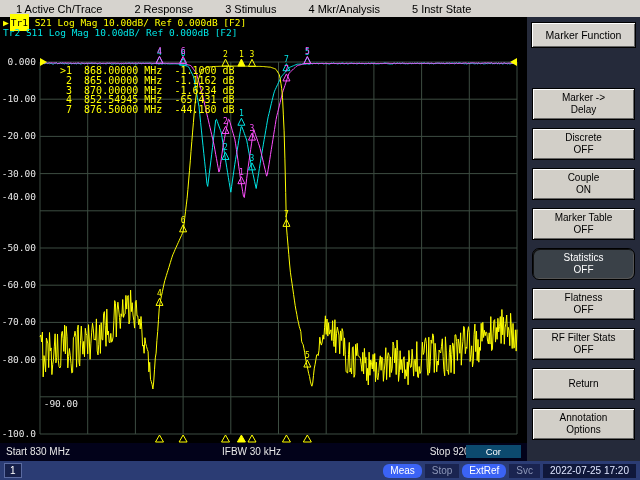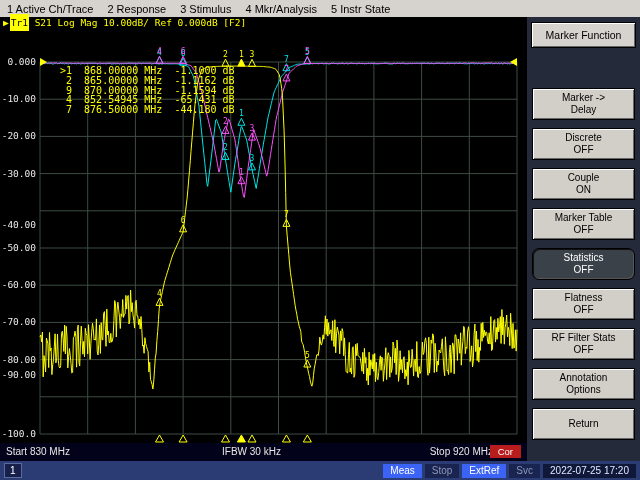--- a/index.html
+++ b/index.html
@@ -7,21 +7,21 @@
     width:640px;height:480px;position:relative;overflow:hidden;
     background:#000;font-family:"DejaVu Sans Mono",monospace;
   }
   
   .menubar{
     position:absolute;left:0;top:0;width:640px;height:17px;
     background:#d6d3ce;border-bottom:1px solid #7a7a7a;
     display:flex;align-items:center;
     font-family:"Liberation Sans",sans-serif;font-size:11px;color:#000;
   }
-  .menu-item{padding:0 7px;white-space:nowrap;cursor:default;}
+  .menu-item{padding:0 16px;white-space:nowrap;cursor:default;}
   
   .chart-region{
     position:absolute;left:0;top:17px;width:527px;height:426px;
     background:#000;border-right:1px solid #3b4bd8;
   }
   .legend{position:absolute;left:3px;top:1px;}
   .legend-row{height:10px;font-size:9.5px;line-height:10px;white-space:pre;}
   .legend-arrow{margin-right:1px;}
   .legend-tr.active{padding:3px 1px;}
   .ylab{
@@ -37,22 +37,22 @@
   
   .stim-bar{
     position:absolute;left:0;top:443px;width:527px;height:18px;
     background:#02021a;color:#e8e8e8;font-size:10px;
     font-family:"Liberation Sans",sans-serif;
   }
   .stim-start{position:absolute;left:6px;top:3px;}
   .stim-ifbw{position:absolute;left:222px;top:3px;}
   .stim-stop{position:absolute;right:34px;top:3px;}
   .stim-cor{
-    position:absolute;right:6px;top:2px;background:#b91c1c;color:#fff;
-    padding:0 8px;font-size:9.5px;line-height:13px;
+    position:absolute;right:6px;top:2px;background:#0c4a6e;color:#fff;
+    padding:0 20px;font-size:9.5px;line-height:13px;
   }
   
   .softkey-panel{
     position:absolute;left:527px;top:17px;width:113px;height:444px;
     background:#252a3a;font-family:"Liberation Sans",sans-serif;
   }
   .softkey-title{
     width:103px;margin:5px auto 16px auto;height:24px;
     background:#d6d3ce;color:#000;font-size:10.5px;
     display:flex;align-items:center;justify-content:center;
@@ -80,50 +80,51 @@
     position:absolute;left:0;top:461px;width:640px;height:19px;
     background:#2b3c74;display:flex;align-items:center;
     font-family:"Liberation Sans",sans-serif;font-size:10px;color:#fff;
   }
   .ch{
     margin-left:4px;background:#16204a;border:1px solid #5a6aa0;
     padding:0 5px;height:13px;line-height:13px;
   }
   .chips{margin-left:auto;display:flex;gap:3px;margin-right:4px;}
   .chip{padding:0 7px;height:14px;line-height:14px;}
-  .chip.active{background:#3b63f5;color:#fff;}
+  .chip.active{background:#3b63f5;color:#fff;border-radius:6px;}
   .chip.dim{background:#1a2450;color:#8d97b8;}
   .chip.time{background:#10183a;color:#dfe6ff;}
 </style>
 </head>
 <body>
 
 <div class="menubar">
     <span class="menu-item">1 Active Ch/Trace</span>
     <span class="menu-item">2 Response</span>
     <span class="menu-item">3 Stimulus</span>
     <span class="menu-item">4 Mkr/Analysis</span>
     <span class="menu-item">5 Instr State</span>
   </div>
 
 <div class="chart-region">
   <div class="legend">
       <div class="legend-row" style="color: rgb(255, 255, 0);"><span class="legend-arrow">▶</span><span class="legend-tr active" style="background: rgb(255, 255, 0); color: rgb(0, 0, 0);">Tr1</span><span> S21 Log Mag 10.00dB/ Ref 0.000dB [F2]</span></div>
+      <div class="legend-row" style="color: rgb(0, 229, 229);"><span class="legend-tr">Tr2</span><span> S11 Log Mag 10.00dB/ Ref 0.000dB [F2]</span></div>
     </div>
   <div>
       <div class="ylab" style="top: 40px;">0.000</div>
       <div class="ylab" style="top: 77.2px;">-10.00</div>
       <div class="ylab" style="top: 114.4px;">-20.00</div>
       <div class="ylab" style="top: 151.6px;">-30.00</div>
-      <div class="ylab" style="top: 203px;">-40.00</div>
+      <div class="ylab" style="top: 175px;">-40.00</div>
       <div class="ylab" style="top: 226px;">-50.00</div>
       <div class="ylab" style="top: 263.2px;">-60.00</div>
       <div class="ylab" style="top: 300.4px;">-70.00</div>
       <div class="ylab" style="top: 337.6px;">-80.00</div>
-      <div class="ylab" style="top: 353px;">-90.00</div>
+      <div class="ylab" style="top: 382px; padding-left: 42px;">-90.00</div>
       <div class="ylab" style="top: 412px;">-100.0</div>
     </div>
   <svg class="plot" width="477" height="372">
       <g>
         <line x1="0.0" y1="0" x2="0.0" y2="372" stroke="#3d4d42" stroke-width="1"></line>
         <line x1="47.7" y1="0" x2="47.7" y2="372" stroke="#3d4d42" stroke-width="1"></line>
         <line x1="95.4" y1="0" x2="95.4" y2="372" stroke="#3d4d42" stroke-width="1"></line>
         <line x1="143.1" y1="0" x2="143.1" y2="372" stroke="#3d4d42" stroke-width="1"></line>
         <line x1="190.8" y1="0" x2="190.8" y2="372" stroke="#3d4d42" stroke-width="1"></line>
         <line x1="238.5" y1="0" x2="238.5" y2="372" stroke="#3d4d42" stroke-width="1"></line>
@@ -192,21 +193,21 @@
       <polygon points="246.45000000000002,1.6799999999999997 242.95000000000002,8.68 249.95000000000002,8.68" fill="none" stroke="#00e5e5" stroke-width="1"></polygon>
       <text x="246.45000000000002" y="-0.3200000000000003" fill="#00e5e5" font-size="8" text-anchor="middle">7</text>
       <polygon points="246.45000000000002,11.909999999999705 242.95000000000002,18.909999999999705 249.95000000000002,18.909999999999705" fill="none" stroke="#ff50ff" stroke-width="1"></polygon>
       <text x="246.45000000000002" y="9.909999999999705" fill="#ff50ff" font-size="8" text-anchor="middle">7</text>
       <polygon points="246.45000000000002,157.34959999999998 242.95000000000002,164.34959999999998 249.95000000000002,164.34959999999998" fill="none" stroke="#ffff00" stroke-width="1"></polygon>
       <text x="246.45000000000002" y="155.34959999999998" fill="#ffff00" font-size="8" text-anchor="middle">7</text>
       <polygon points="246.45000000000002,373 242.45000000000002,380 250.45000000000002,380" fill="none" stroke="#ffff00" stroke-width="1"></polygon>
       <polygon points="0,-4 7,0 0,4" fill="#ffff00"></polygon>
       <polygon points="477,-4 470,0 477,4" fill="#ffff00"></polygon>
     </svg>
-  <div class="marker-readout"><div>&gt;1  868.00000 MHz  -1.1000 dB</div><div> 2  865.00000 MHz  -1.1162 dB</div><div> 9  870.00000 MHz  -1.1594 dB</div><div> 4  852.54945 MHz  -65.431 dB</div><div> 7  876.50000 MHz  -44.180 dB</div></div>
+  <div class="marker-readout"><div>&gt;1  868.00000 MHz  -1.1000 dB</div><div> 2  865.00000 MHz  -1.1162 dB</div><div> 3  870.00000 MHz  -1.6234 dB</div><div> 4  852.54945 MHz  -65.431 dB</div><div> 7  876.50000 MHz  -44.180 dB</div></div>
 </div>
 
 <div class="stim-bar">
   <span class="stim-start">Start 830 MHz</span>
   <span class="stim-ifbw">IFBW 30 kHz</span>
   <span class="stim-stop">Stop 920 MHz</span>
   <span class="stim-cor">Cor</span>
 </div>
 
 <div class="softkey-panel">
@@ -234,25 +235,25 @@
       </div>
       <div class="softkey">
         <div>Flatness</div>
         <div>OFF</div>
       </div>
       <div class="softkey">
         <div>RF Filter Stats</div>
         <div>OFF</div>
       </div>
       <div class="softkey">
+        <div>Return</div>
+      </div>
+      <div class="softkey">
         <div>Annotation</div>
         <div>Options</div>
-      </div>
-      <div class="softkey">
-        <div>Return</div>
       </div>
     </div>
 </div>
 
 <div class="statusbar">
   <span class="ch">1</span>
   <span class="chips">
       <span class="chip active">Meas</span>
       <span class="chip dim">Stop</span>
       <span class="chip active">ExtRef</span>

